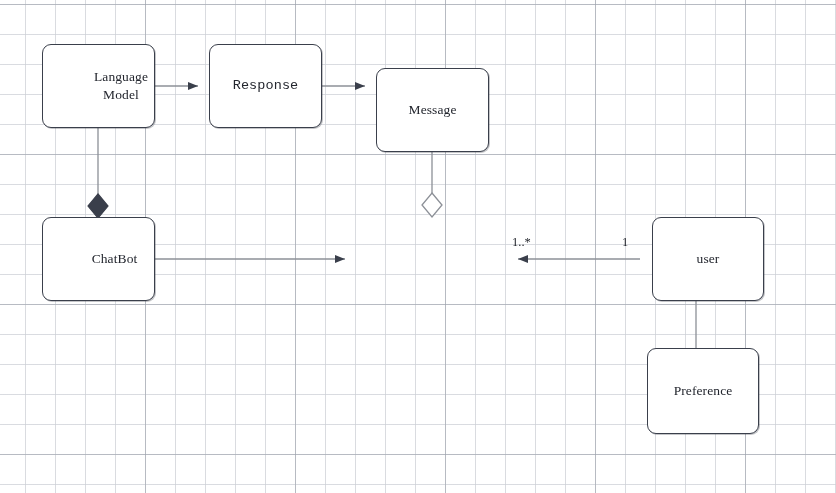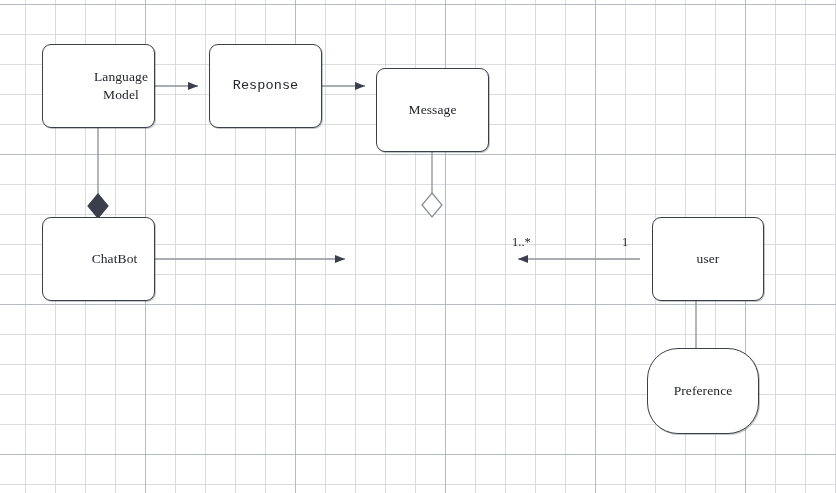--- a/index.html
+++ b/index.html
@@ -129,21 +129,21 @@
 
   <div class="node" style="left:42px; top:217px; width:113px; height:84px;padding-left:32px;">
     <span class="node-label">ChatBot</span>
   </div>
 
 
   <div class="node" style="left:640px; top:217px; width:112px; height:84px;margin-left:12px;">
     <span class="node-label">user</span>
   </div>
 
-  <div class="node" style="left:647px; top:348px; width:112px; height:86px;border-radius:31px;">
+  <div class="node" style="left:647px; top:348px; width:112px; height:86px;">
     <span class="node-label">Preference</span>
   </div>
 
   <div class="mult" style="left:512px; top:235px;">1..*</div>
 
   <div class="mult" style="left:622px; top:235px;">1</div>
 
 </div>
 
 </body></html>

